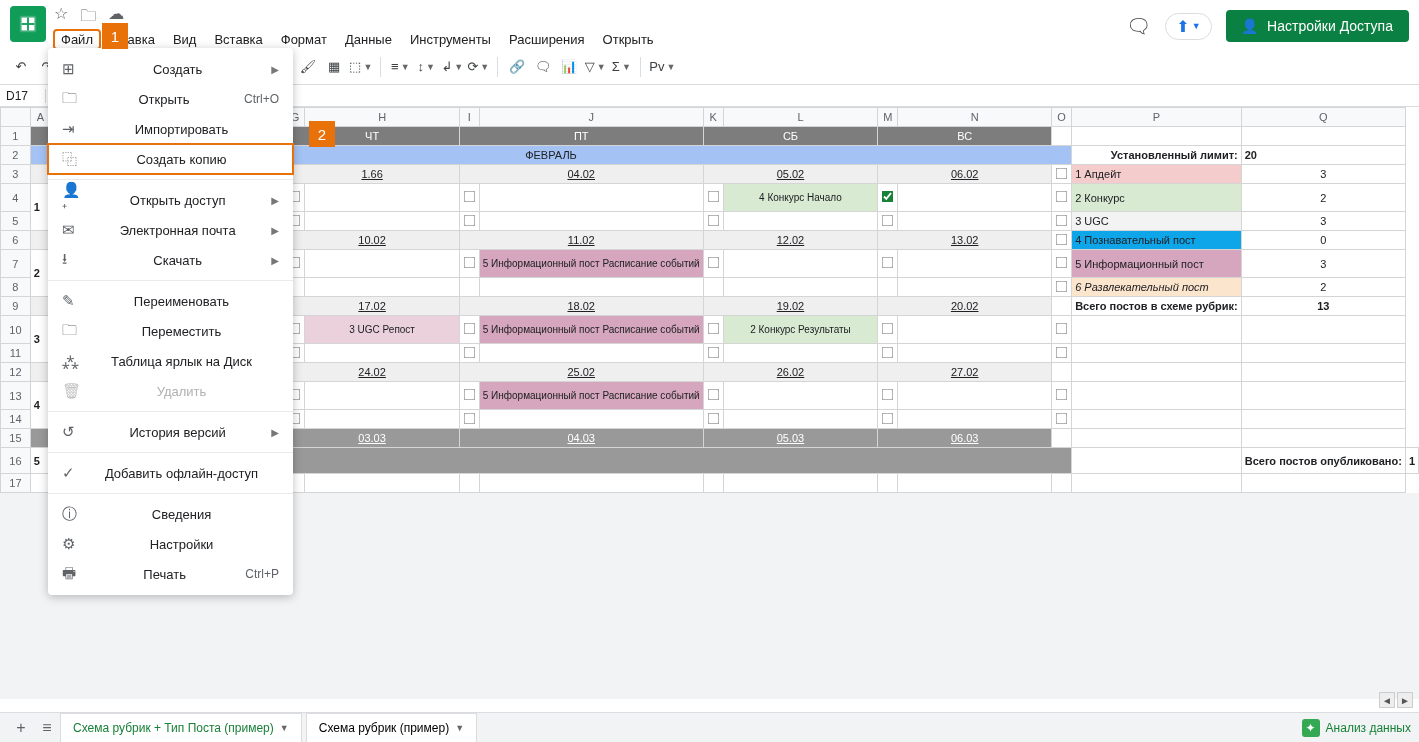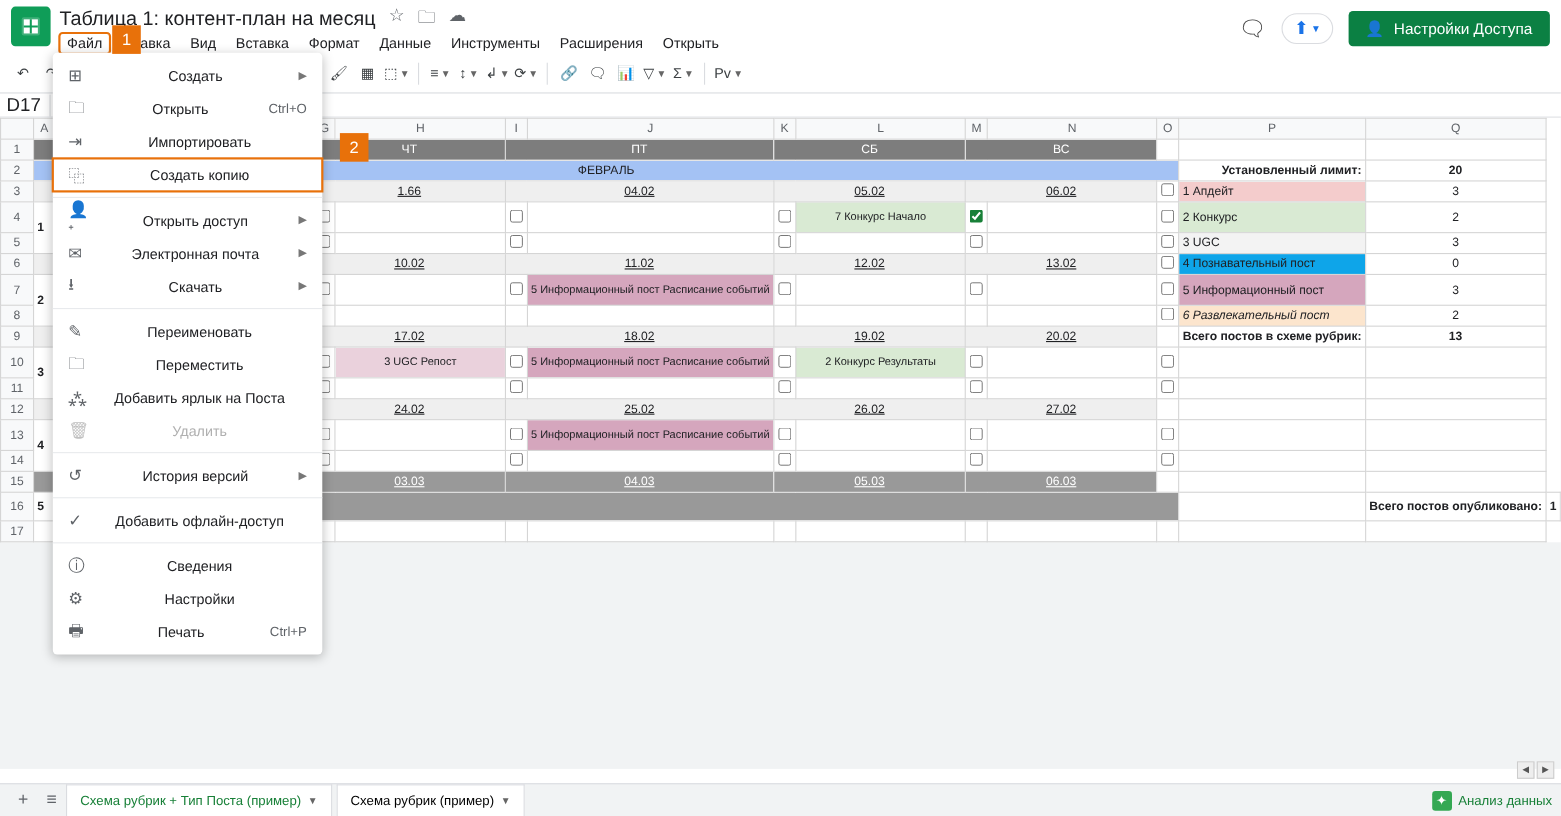--- a/index.html
+++ b/index.html
@@ -29,21 +29,21 @@
 
 
 .toolbar { display:flex; align-items:center; gap:4px; padding:4px 10px; border-bottom:1px solid #dadce0; height:36px; font-size:13px; color:#3c4043;}
 .tb-btn { min-width:22px; height:24px; display:flex; align-items:center; justify-content:center; cursor:pointer; border-radius:2px;}
 .tb-sep { width:1px; height:20px; background:#dadce0; margin:0 4px;}
 .tb-select { border:none; background:transparent; font-size:13px; padding:2px 2px;}
 .tb-drop { font-size:9px; color:#666; margin-left:2px;}
 
 
 .namebox-row { display:flex; align-items:center; border-bottom:1px solid #dadce0; height:22px;}
-.namebox { width:46px; font-size:17px; padding-left:6px; border-right:1px solid #dadce0; color:#202124;}
+.namebox { width:46px; font-size:12px; padding-left:6px; border-right:1px solid #dadce0; color:#202124;}
 .fx { font-size:12px; color:#5f6368; padding:0 10px; font-style:italic;}
 
 
 .sheet-area { position:relative; flex:1; overflow:hidden; background:#f1f3f4; height:calc(100% - 150px);}
 table.sheet { border-collapse:collapse; table-layout:fixed; background:#fff; font-size:11px; color:#202124;}
 .sheet th, .sheet td { border:1px solid #d5d5d5; height:19px; overflow:hidden; white-space:nowrap; text-overflow:ellipsis;}
 .sheet th { background:#f8f9fa; font-weight:normal; color:#5f6368; text-align:center;}
 .sheet th.rn { width:30px;}
 .sheet td { padding:0 3px;}
 .corner { background:#f8f9fa;}
@@ -108,21 +108,20 @@
   <div class="docs-logo">
     <svg viewBox="0 0 24 24">
         <rect x="3" y="3" width="18" height="18" rx="2" fill="#fff" opacity="0.2"></rect>
         <rect x="5" y="5" width="14" height="14" fill="#fff"></rect>
         <line x1="5" y1="12" x2="19" y2="12" stroke="#0f9d58" stroke-width="2"></line>
         <line x1="12" y1="5" x2="12" y2="19" stroke="#0f9d58" stroke-width="2"></line>
       </svg>
   </div>
   <div class="title-area">
     <div class="title-row">
-      <span class="doc-title">Таблица 1: контент-план на месяц</span>
       <div class="title-icons">
         <span>☆</span>
         <span>🗀</span>
         <span>☁</span>
       </div>
     </div>
     <div class="menu-row">
       <span class="menu-item active">Файл</span>
       <span class="menu-item">Правка</span>
       <span class="menu-item">Вид</span>
@@ -243,21 +242,21 @@
   <td class="day-hdr" colspan="2">ВС</td>
   <td></td>
           <td></td>
           <td></td>
 </tr>
 
 <tr>
   <th class="rn">2</th>
   <td class="month-hdr" colspan="13">ФЕВРАЛЬ</td>
   <td class="side-label bold">Установленный лимит:</td>
-  <td class="bold" style="text-align:center">20</td>
+  <td class="bold" style="">20</td>
 </tr>
 
 <tr>
   <th class="rn">3</th>
   <td class="date-cell" colspan="2">.02</td>
   <td class="date-cell" colspan="2">02.02</td>
   <td class="date-cell" colspan="2">1.66</td>
   <td class="date-cell" colspan="2">04.02</td>
   <td class="date-cell" colspan="2">05.02</td>
   <td class="date-cell" colspan="2">06.02</td>
@@ -271,21 +270,21 @@
   <td class="wk" rowspan="2">1</td>
   <td class="post c-red">С
 ст</td>
   <td class="cbcell"><input type="checkbox" style=""></td>
   <td></td>
           <td class="cbcell"><input type="checkbox" style=""></td>
   <td></td>
           <td class="cbcell"><input type="checkbox" style=""></td>
   <td></td>
           <td class="cbcell"><input type="checkbox" style=""></td>
-  <td class="post c-green">7 Конкурс
+  <td class="post c-green">4 Конкурс
 Начало</td>
   <td class="cbcell"><input type="checkbox" checked="" style="accent-color: rgb(24, 128, 56);"></td>
   <td></td>
           <td class="cbcell"><input type="checkbox" style=""></td>
   <td class="c-green">2 Конкурс</td>
   <td style="text-align:center">2</td>
 </tr>
 
 <tr>
   <th class="rn">5</th>
@@ -550,21 +549,21 @@
       <div class="dd-item">
         <span class="i">✎</span>
         <span class="dd-flex">Переименовать</span>
       </div>
       <div class="dd-item">
         <span class="i">🗀</span>
         <span class="dd-flex">Переместить</span>
       </div>
       <div class="dd-item">
         <span class="i">⁂</span>
-        <span class="dd-flex">Добавить ярлык на Поста</span>
+        <span class="dd-flex">Таблица ярлык на Диск</span>
       </div>
       <div class="dd-item faded">
         <span class="i">🗑</span>
         <span class="dd-flex">Удалить</span>
       </div>
     </div>
     <div class="dd-sep"></div>
   <div id="dd-g4">
       <div class="dd-item">
         <span class="i">↺</span>

